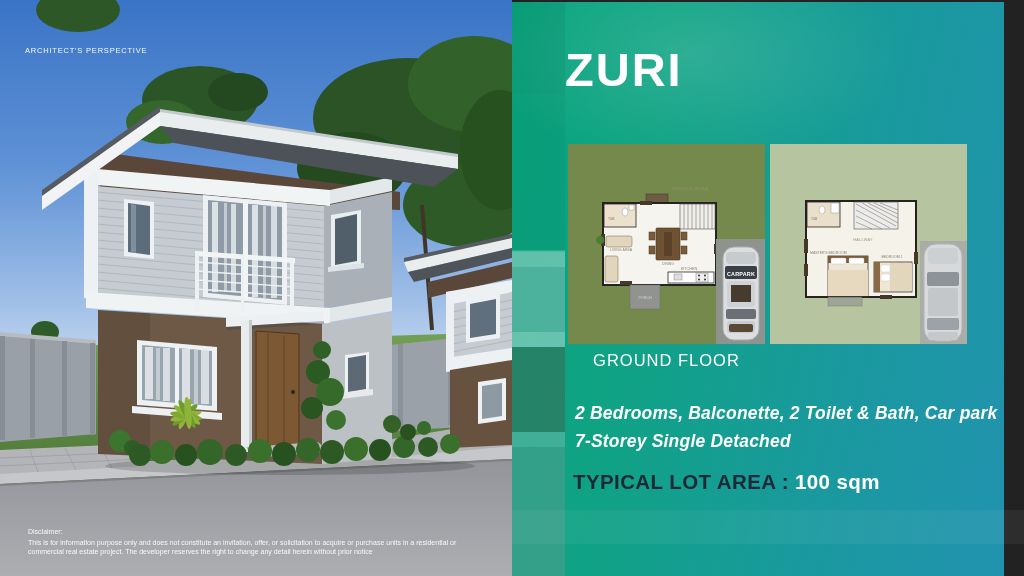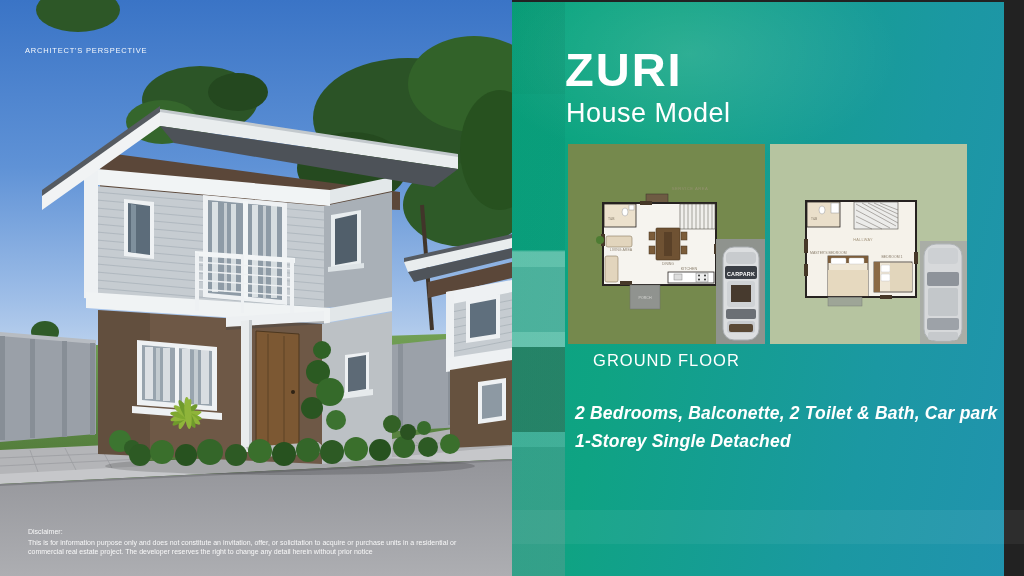--- a/index.html
+++ b/index.html
@@ -285,21 +285,20 @@
       <div class="disclaimer-body">This is for information purpose only and does not constitute an invitation, offer, or solicitation to acquire or purchase units in a residential or commercial real estate project. The developer reserves the right to change any detail herein without prior notice</div>
     </div>
   </div>
 
   <div class="panel">
     <div class="ghost-strip"></div>
     <div class="ghost-cloud"></div>
     <div class="ghost-road"></div>
 
     <div class="title">ZURI</div>
-    <div class="subtitle">House Model</div>
 
     <div class="plans">
 
       <div class="plan-card">
         <svg viewBox="0 0 197 200" width="197" height="200" xmlns="http://www.w3.org/2000/svg">
           <rect x="0" y="0" width="197" height="200" fill="#75894d"></rect>
           <text x="122" y="46" text-anchor="middle" font-size="4.2" letter-spacing=".5" fill="#93906f">SERVICE AREA</text>
           <rect x="78" y="50" width="22" height="9" fill="#6e5b43" stroke="#3b3329" stroke-width=".5"></rect>
           <rect x="35" y="59" width="113" height="82" fill="#f6f4ef" stroke="#262220" stroke-width="2"></rect>
 
@@ -403,19 +402,20 @@
         </svg>
       </div>
     </div>
 
     <div class="plan-labels">
       <span>GROUND FLOOR</span>
     </div>
 
     <div class="features">
       <div>2 Bedrooms, Balconette, 2 Toilet &amp; Bath, Car park</div>
-      <div>1-Storey Single Detached</div>
+      <div>7-Storey Single Detached</div>
     </div>
 
     <div class="areas">
+      <div><span class="lbl">TYPICAL LOT AREA :</span><span class="val">100 sqm</span></div>
     </div>
   </div>
 </div>
 
 </body></html>

